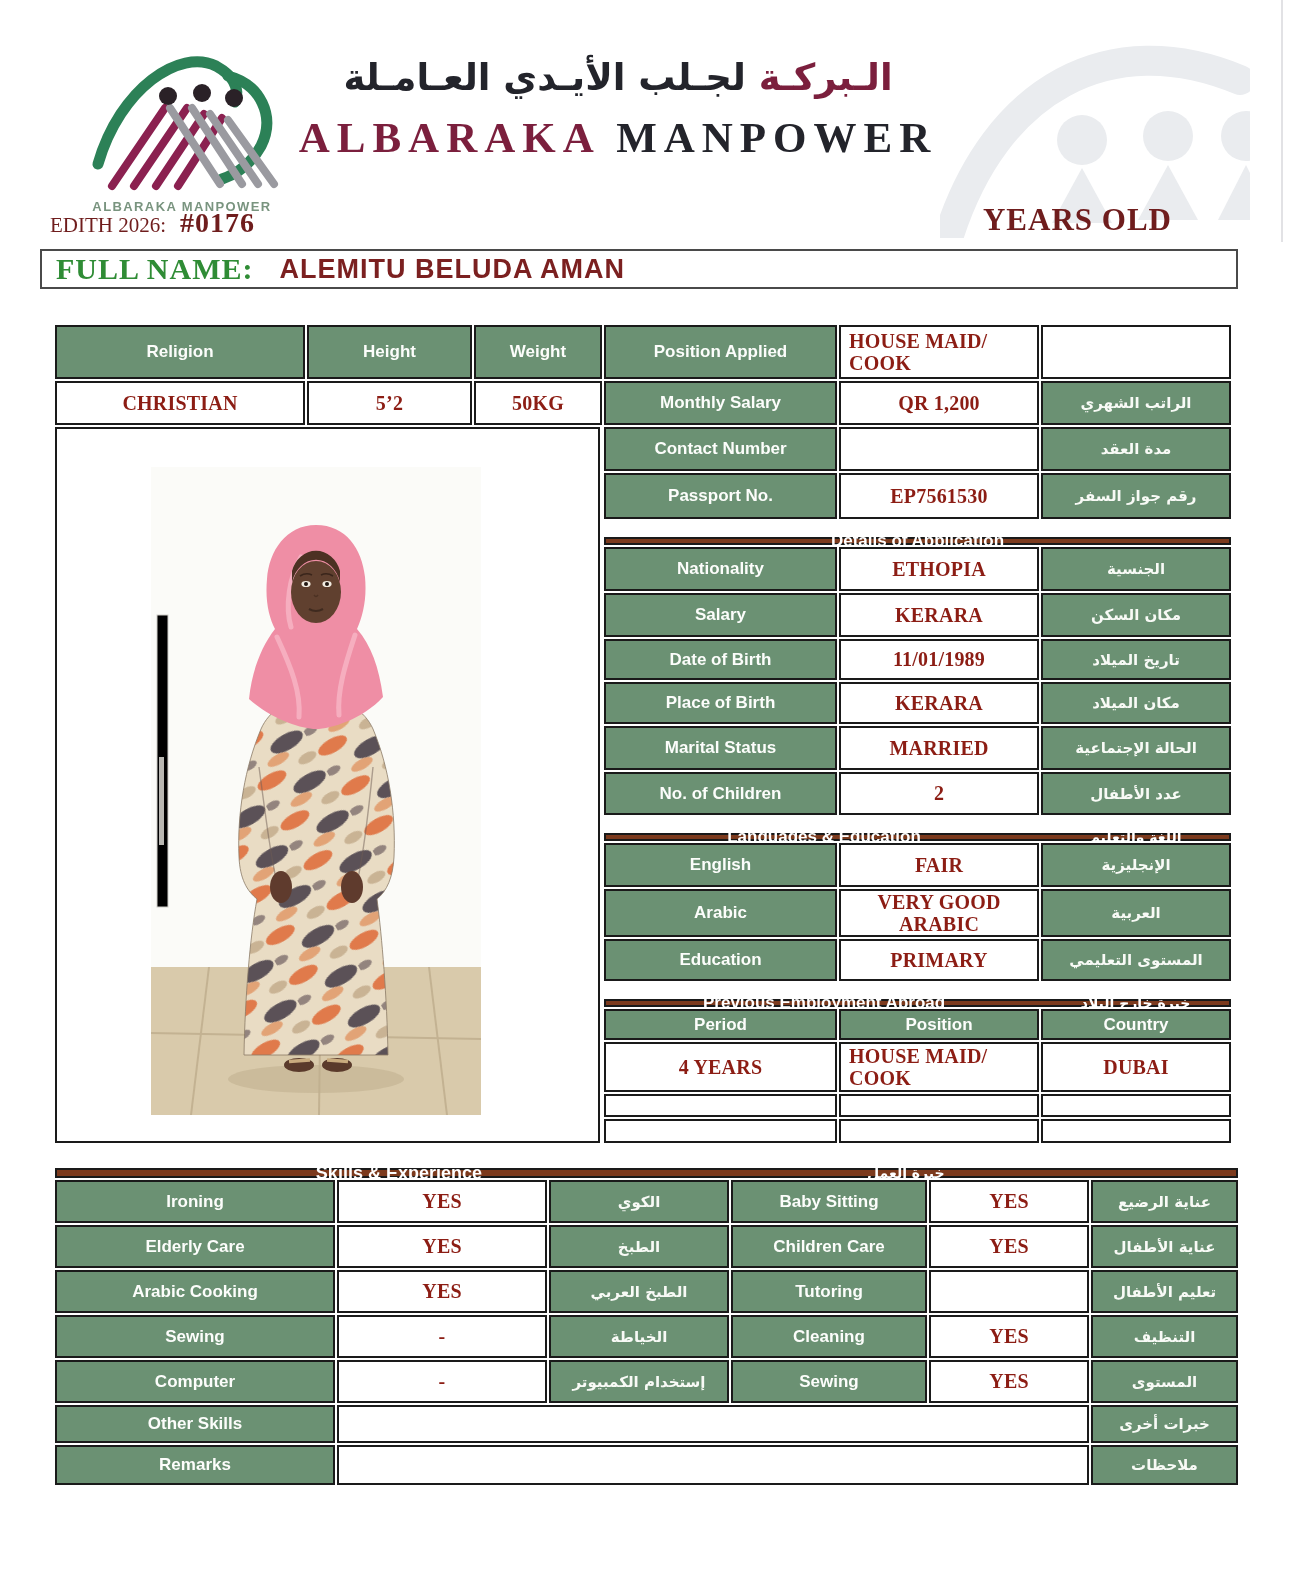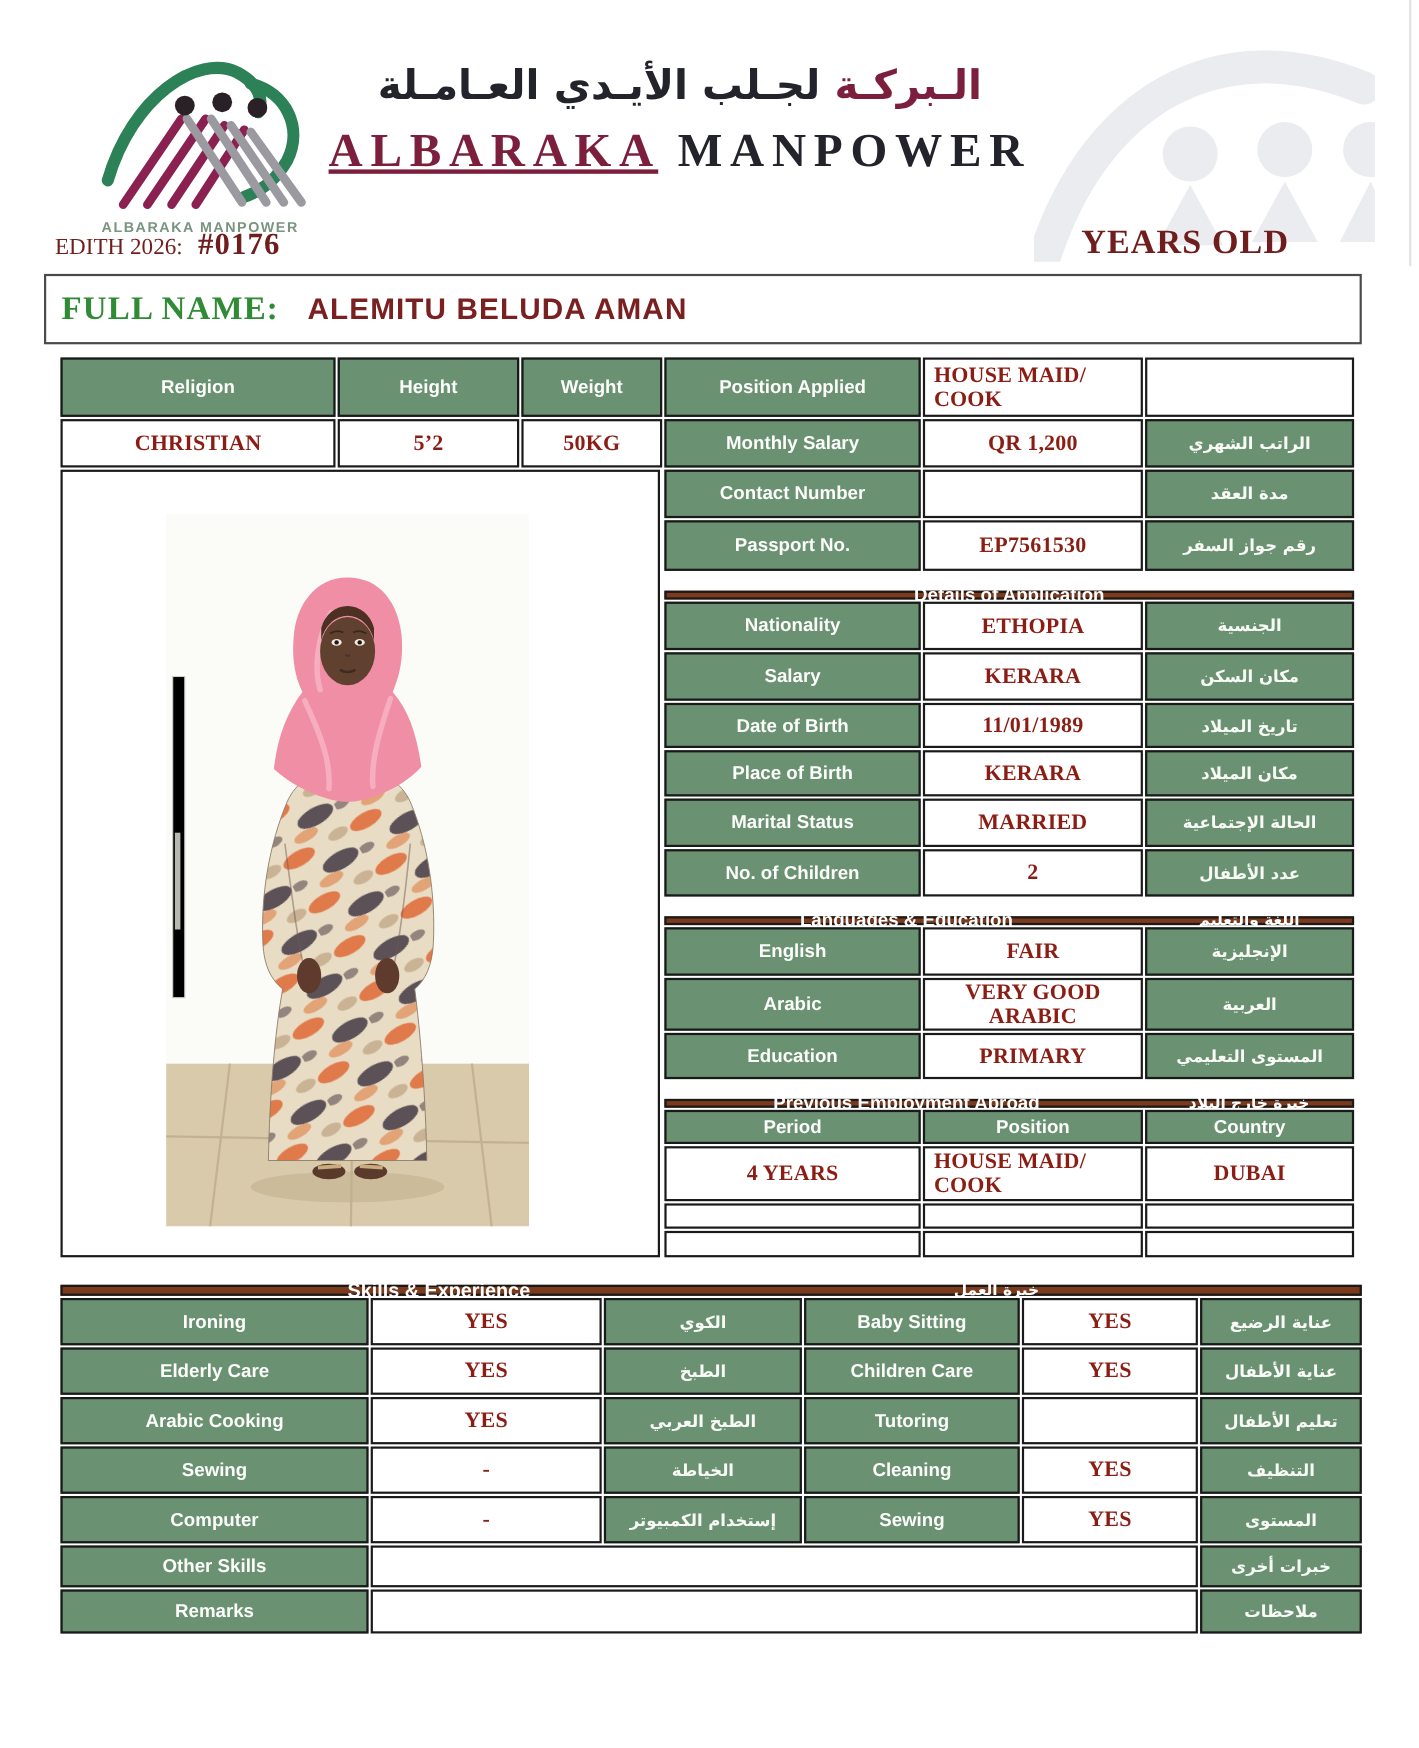--- a/index.html
+++ b/index.html
@@ -10,28 +10,28 @@
   }
   
   .logo-wrap { position:absolute; left:82px; top:36px; width:200px; height:178px; }
   .logo-caption { position:absolute; left:0; bottom:0; width:100%; text-align:center;
     font-size:13px; font-weight:bold; letter-spacing:1.4px; color:#79947f; }
   .title-block { position:absolute; left:288px; top:58px; width:660px; text-align:center; }
   .title-ar { direction:rtl; font-family:"DejaVu Sans",sans-serif; font-size:37px; font-weight:bold; color:#23242b; line-height:1.1;}
   .title-ar .maroon { color:#7b1f3d; }
   .title-en { margin-top:14px; font-family:"Liberation Serif",serif; font-weight:bold;
     font-size:43px; letter-spacing:7px; color:#23242b; white-space:nowrap;}
-  .title-en .maroon { color:#7b1f3d;text-decoration:underline; }
+  .title-en .maroon { color:#7b1f3d; }
   .watermark { position:absolute; right:40px; top:18px; width:310px; height:220px; }
   .edge-line { position:absolute; left:1281px; top:0; width:2px; height:242px; background:#e2e2e5;}
   .edition { position:absolute; left:50px; top:207px; font-family:"Liberation Serif",serif; color:#6f1d1d; font-size:21px;}
   .edition b { font-size:28px; margin-left:14px; letter-spacing:1px;}
   .years-old { position:absolute; right:118px; top:202px; font-family:"Liberation Serif",serif;
     font-weight:bold; font-size:31px; color:#6f1d1d; letter-spacing:1px;}
-  .fullname-box { position:absolute; left:40px; top:249px; width:1198px; height:64px;
+  .fullname-box { position:absolute; left:40px; top:249px; width:1198px; height:40px;
     border:2px solid #4a4a4a; background:#fff; display:flex; align-items:center; padding-left:14px;}
   .fullname-label { font-family:"Liberation Serif",serif; font-weight:bold; font-size:30px; color:#2f8c35; letter-spacing:1px;}
   .fullname-value { font-weight:bold; font-size:27px; color:#7b2020; margin-left:26px; letter-spacing:1px;}
   
   .c { border:2px solid #1a1a1a; background:#fff; display:flex; align-items:center; justify-content:center; text-align:center; }
   .g { background:#6b9173; color:#fcfdfb; font-weight:bold; font-size:17px; }
   .v { font-family:"Liberation Serif",serif; font-weight:bold; color:#8c1d14; font-size:20px; letter-spacing:.2px;}
   .ar { font-family:"DejaVu Sans",sans-serif; font-size:15px; font-weight:bold; color:#f8faf6; direction:rtl;}
   .two-line { flex-direction:column; align-items:flex-start; justify-content:center; padding-left:8px; text-align:left; line-height:1.12;}
   .two-line.centered { align-items:center; text-align:center; padding-left:0;}

